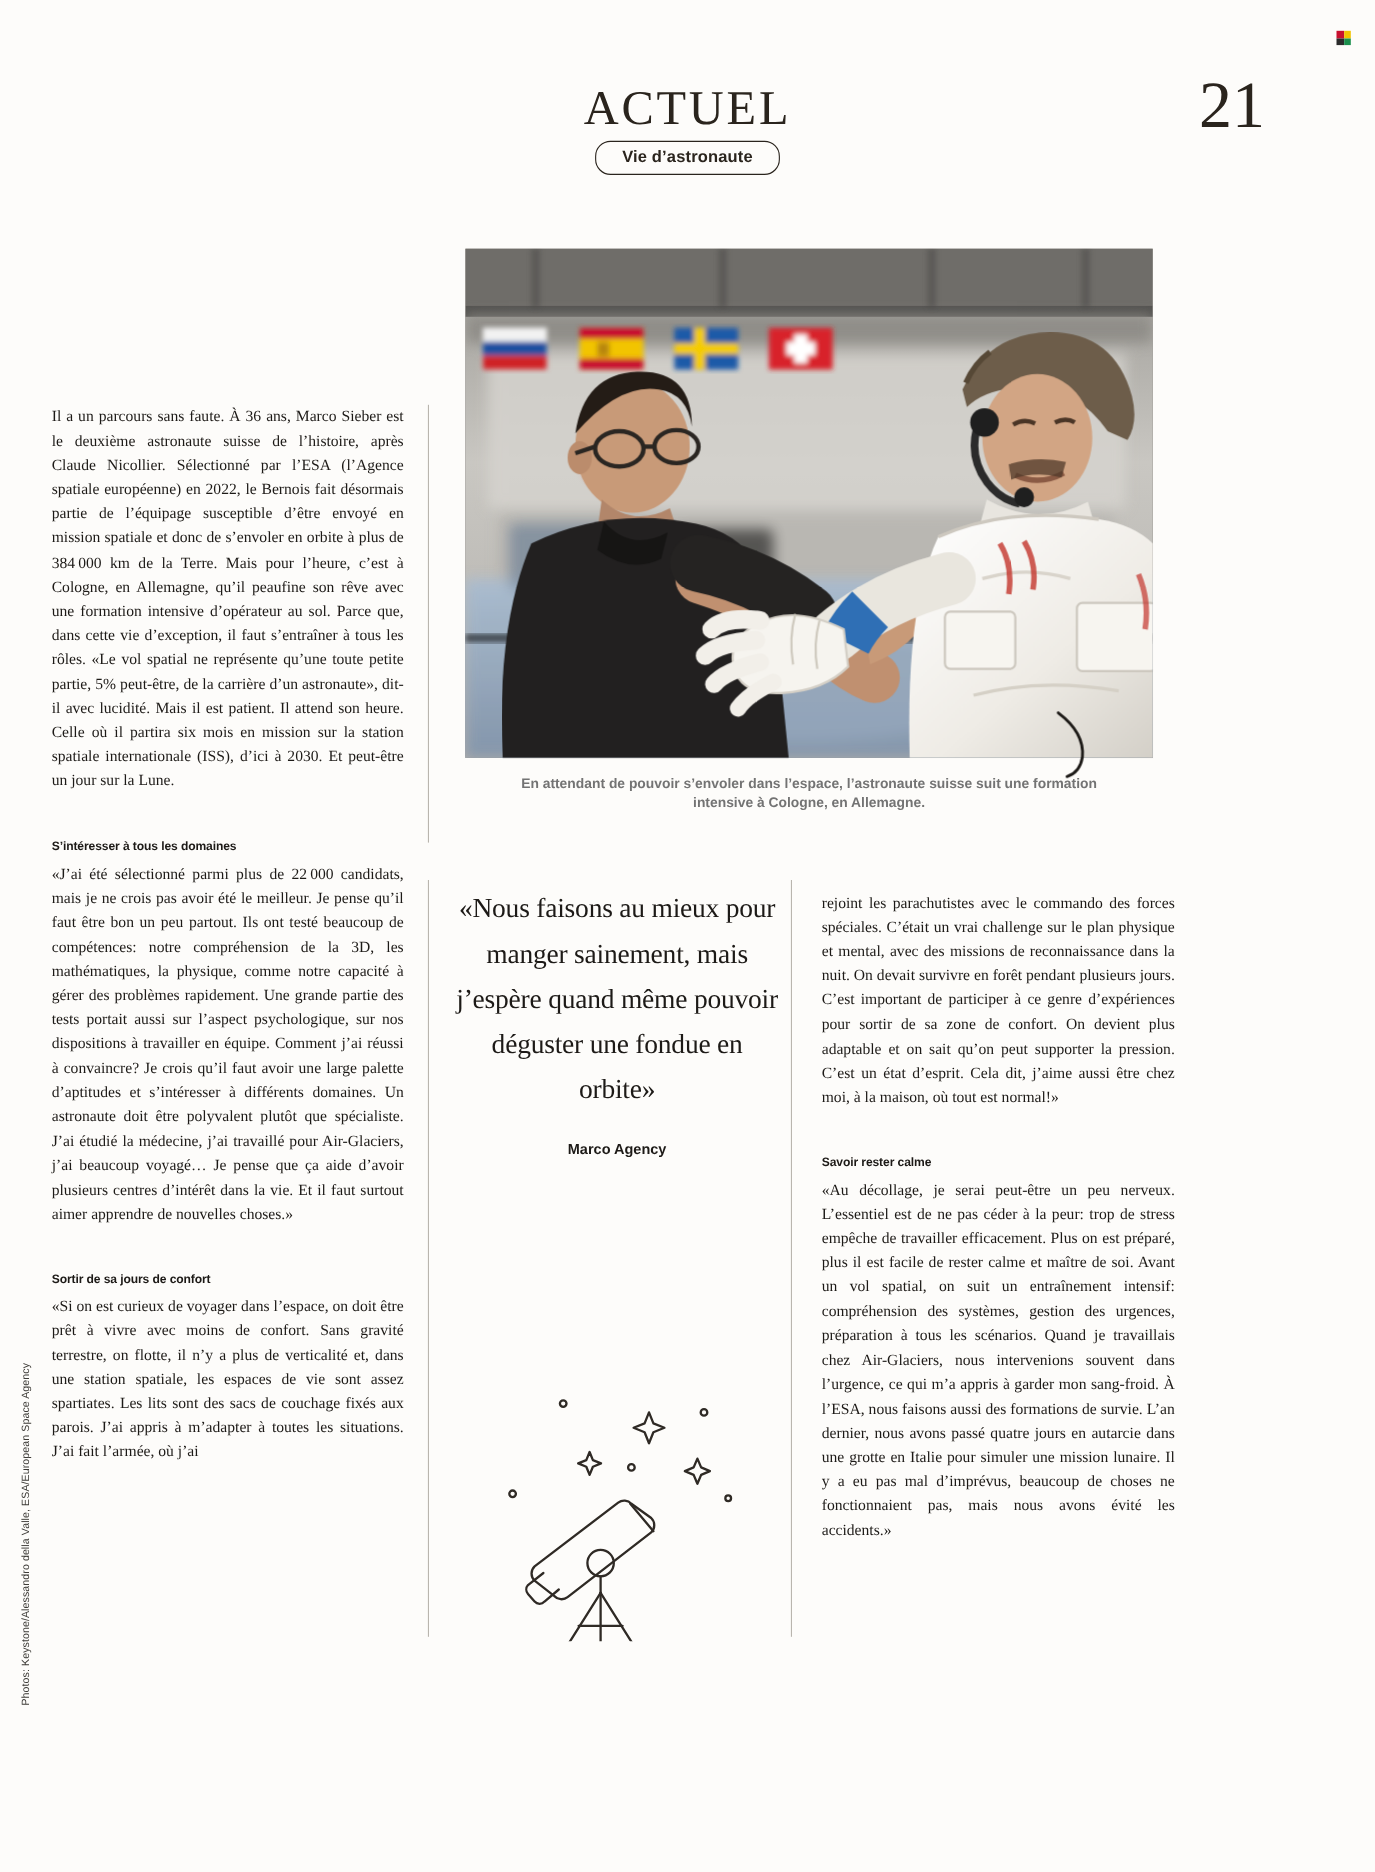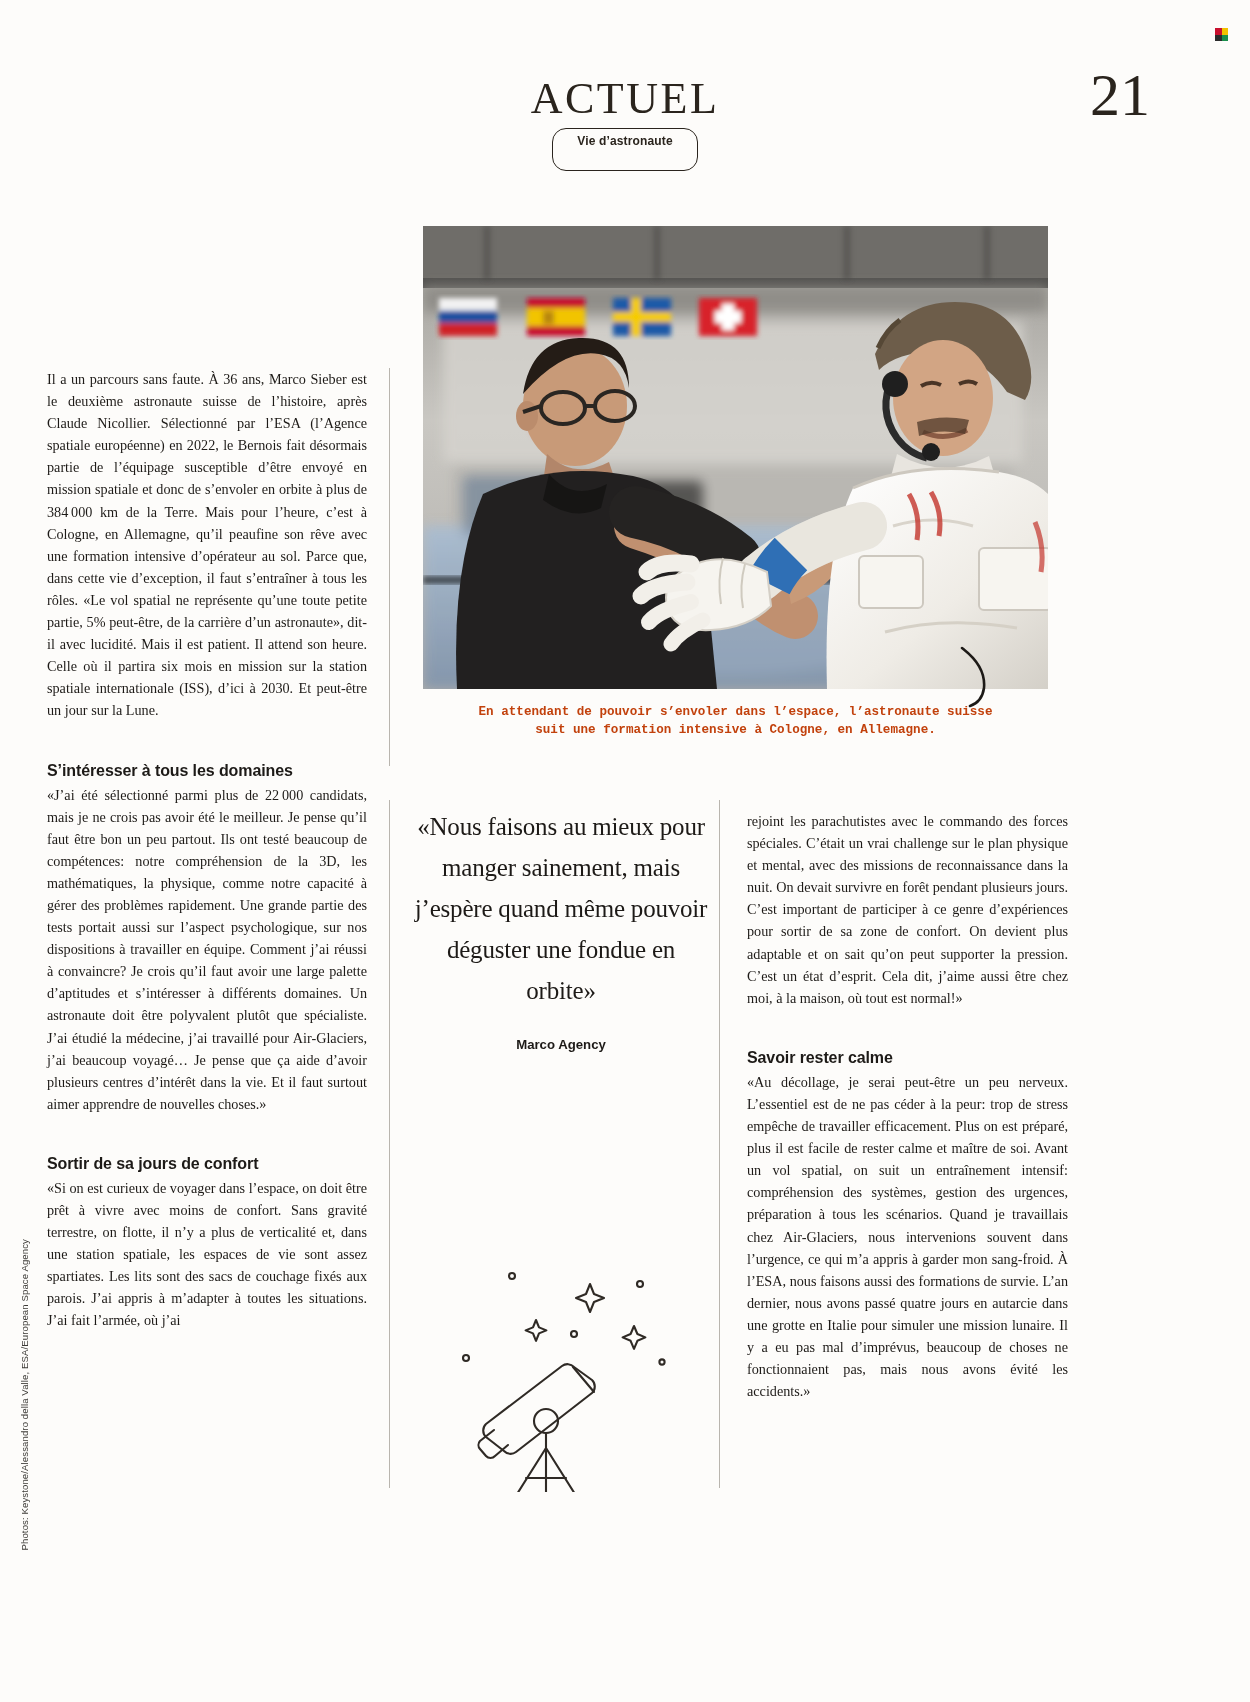--- a/index.html
+++ b/index.html
@@ -63,24 +63,24 @@
   .kicker-badge-wrap {
     position: absolute;
     left: 0; right: 0;
     top: 58px;
     text-align: center;
   }
   .kicker-badge {
     display: inline-block;
     border: 1.4px solid #2a241d;
     border-radius: 14px;
-    padding: 5px 24px 22px;
+    padding: 5px 24px 7px;
     font-family: "Liberation Sans", sans-serif;
     font-weight: 700;
-    font-size: 12px;
+    font-size: 15px;
     letter-spacing: 0.15px;
     color: #2a241d;
     background: transparent;
     text-align: center;
   }
   .page-number {
     position: absolute;
     right: 100px;
     top: 72px;
     font-family: "Liberation Serif", serif;
@@ -101,25 +101,25 @@
     width: 625px;
     height: 463px;
     overflow: hidden;
     background: #8d8b86;
   }
   .photo-svg { display: block; width: 100%; height: 100%; }
 
   .photo-caption {
     margin-top: 14px;
     text-align: center;
-    font-family: Liberation Mono, monospace;
+    font-family: Liberation Sans, sans-serif;
     font-weight: 700;
     font-size: 12.6px;
     line-height: 18px;
-    color: #c2410c;
+    color: #737373;
     padding: 0 40px;
   }
   .caption-swoosh {
     position: absolute;
     right: 54px;
     top: 418px;
     width: 36px;
     height: 64px;
   }
 
@@ -143,21 +143,21 @@
     width: 1px;
     background: #b9b5ae;
   }
   .rule-a { left: 389px; top: 800px;  height: 688px; }
   .rule-b { left: 719px; top: 800px;  height: 688px; }
   .rule-c { left: 389px; top: 368px;  height: 398px; }
 
   .subhead {
     font-family: "Liberation Sans", sans-serif;
     font-weight: 700;
-    font-size: 16px;
+    font-size: 11px;
     line-height: 21px;
     letter-spacing: -0.1px;
     color: #1d1a17;
     margin-bottom: 3px;
     text-align: left;
   }
   .gap { height: 38px; }
 
   
   .pullquote {

